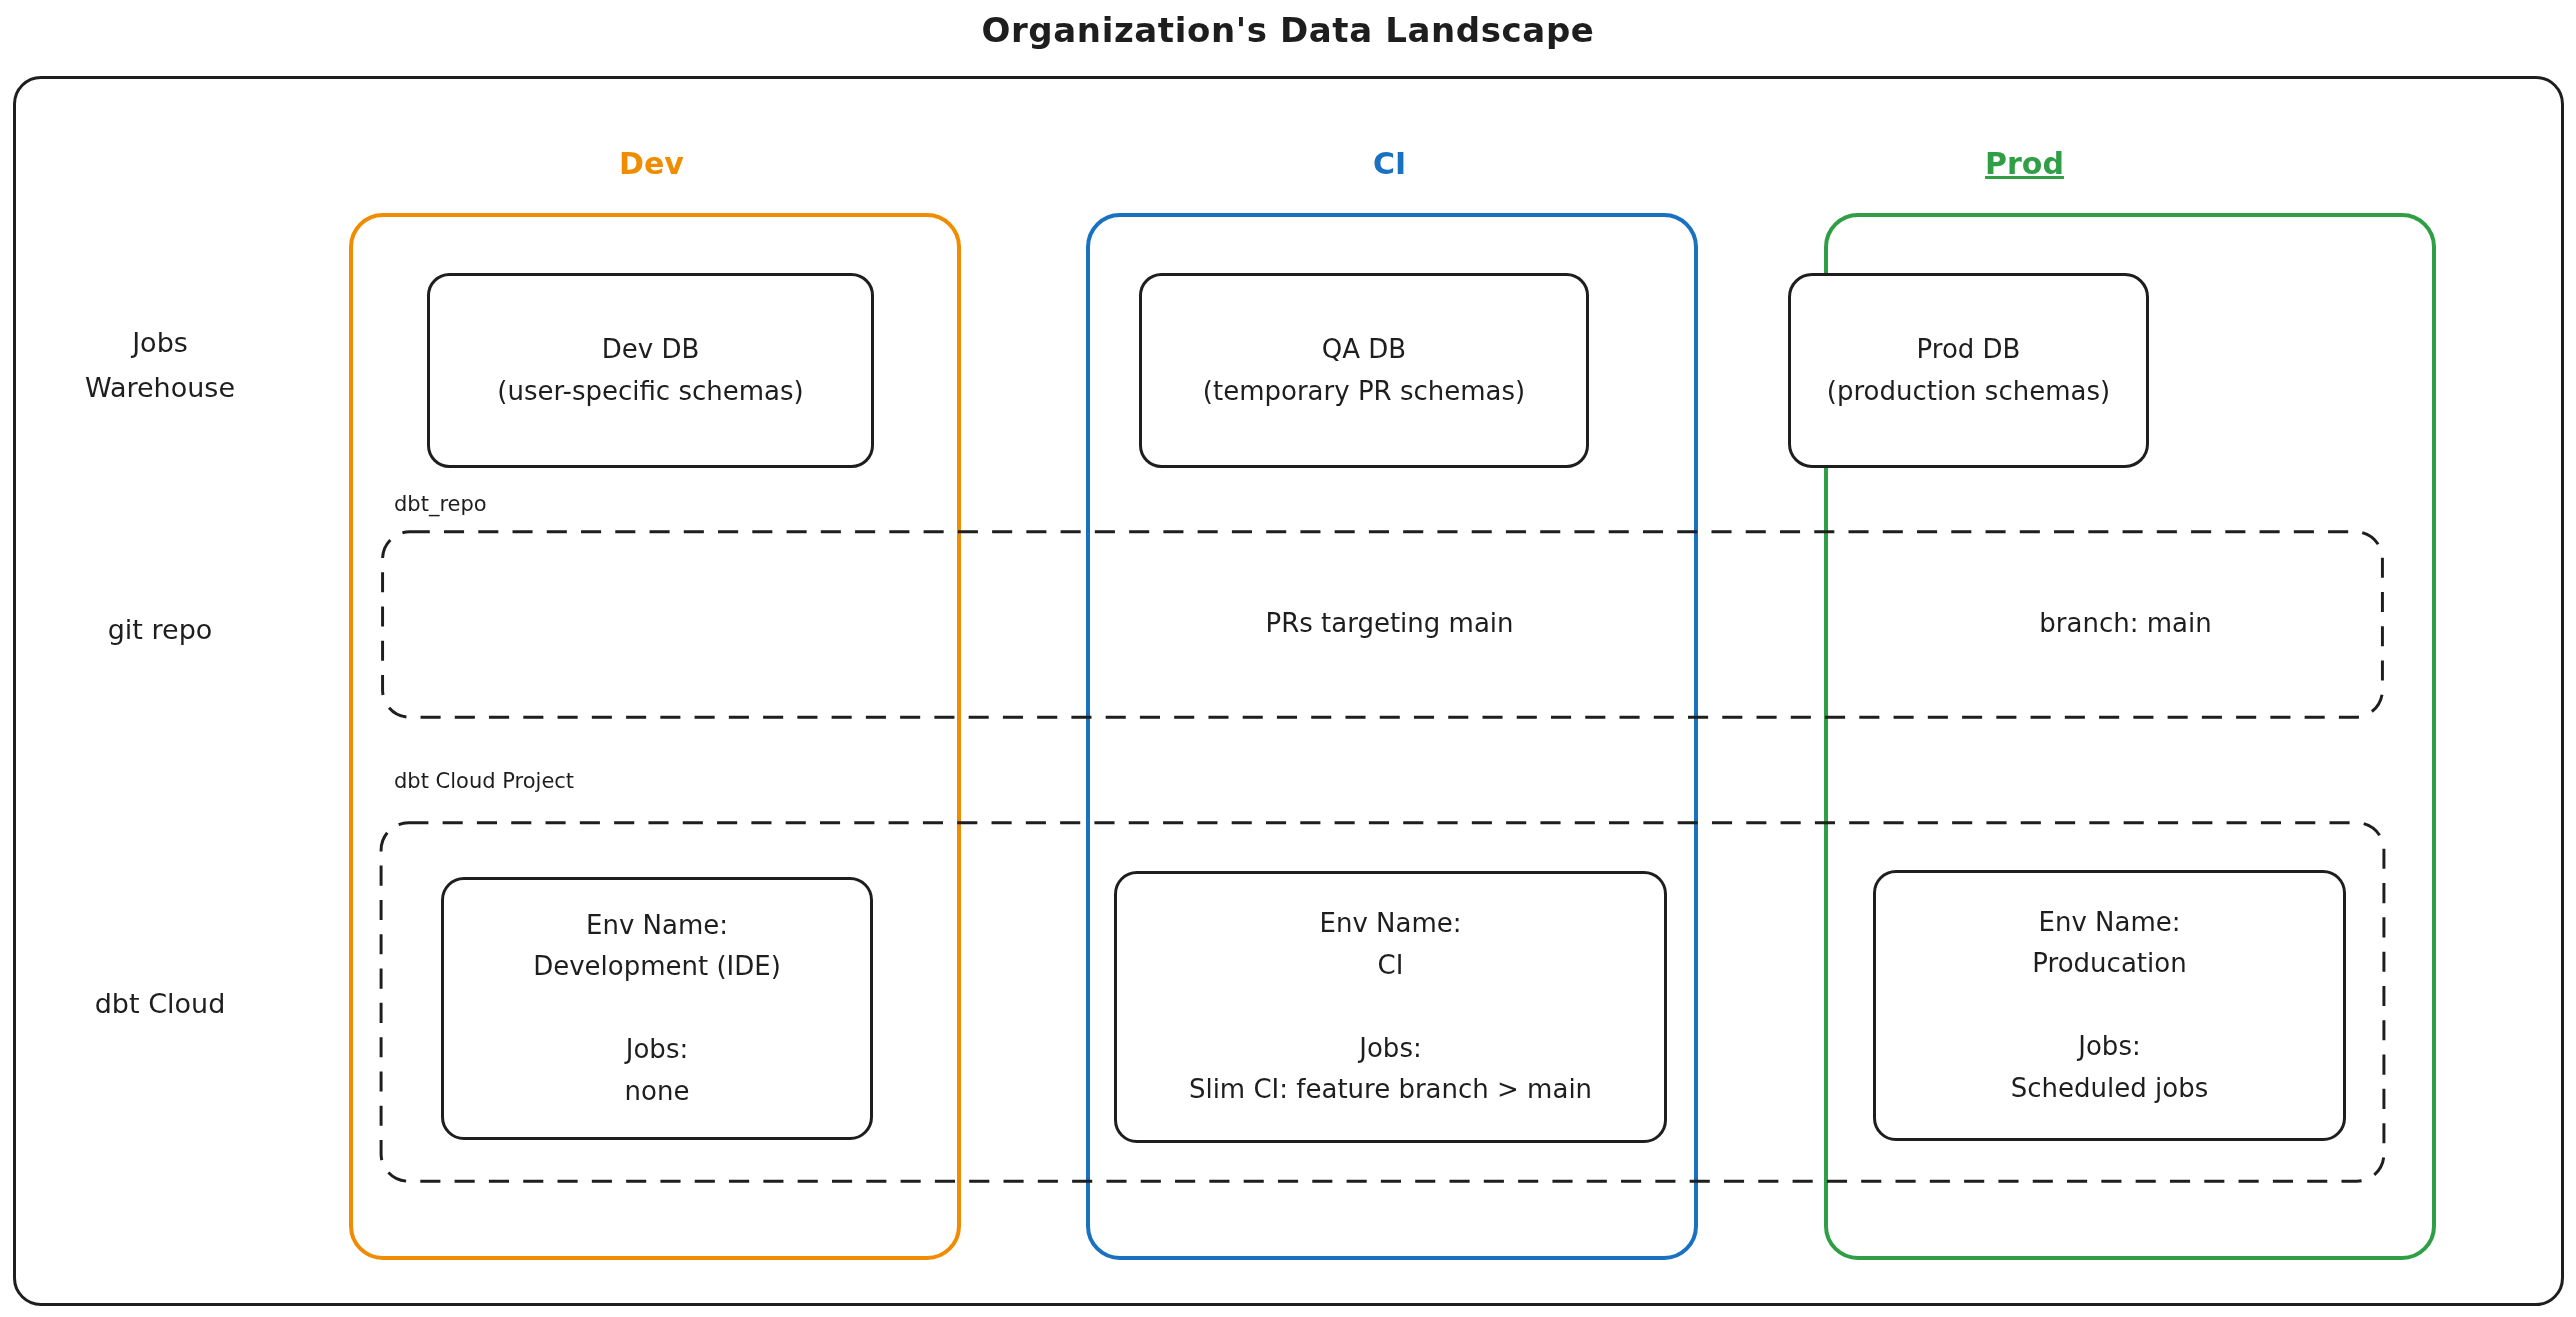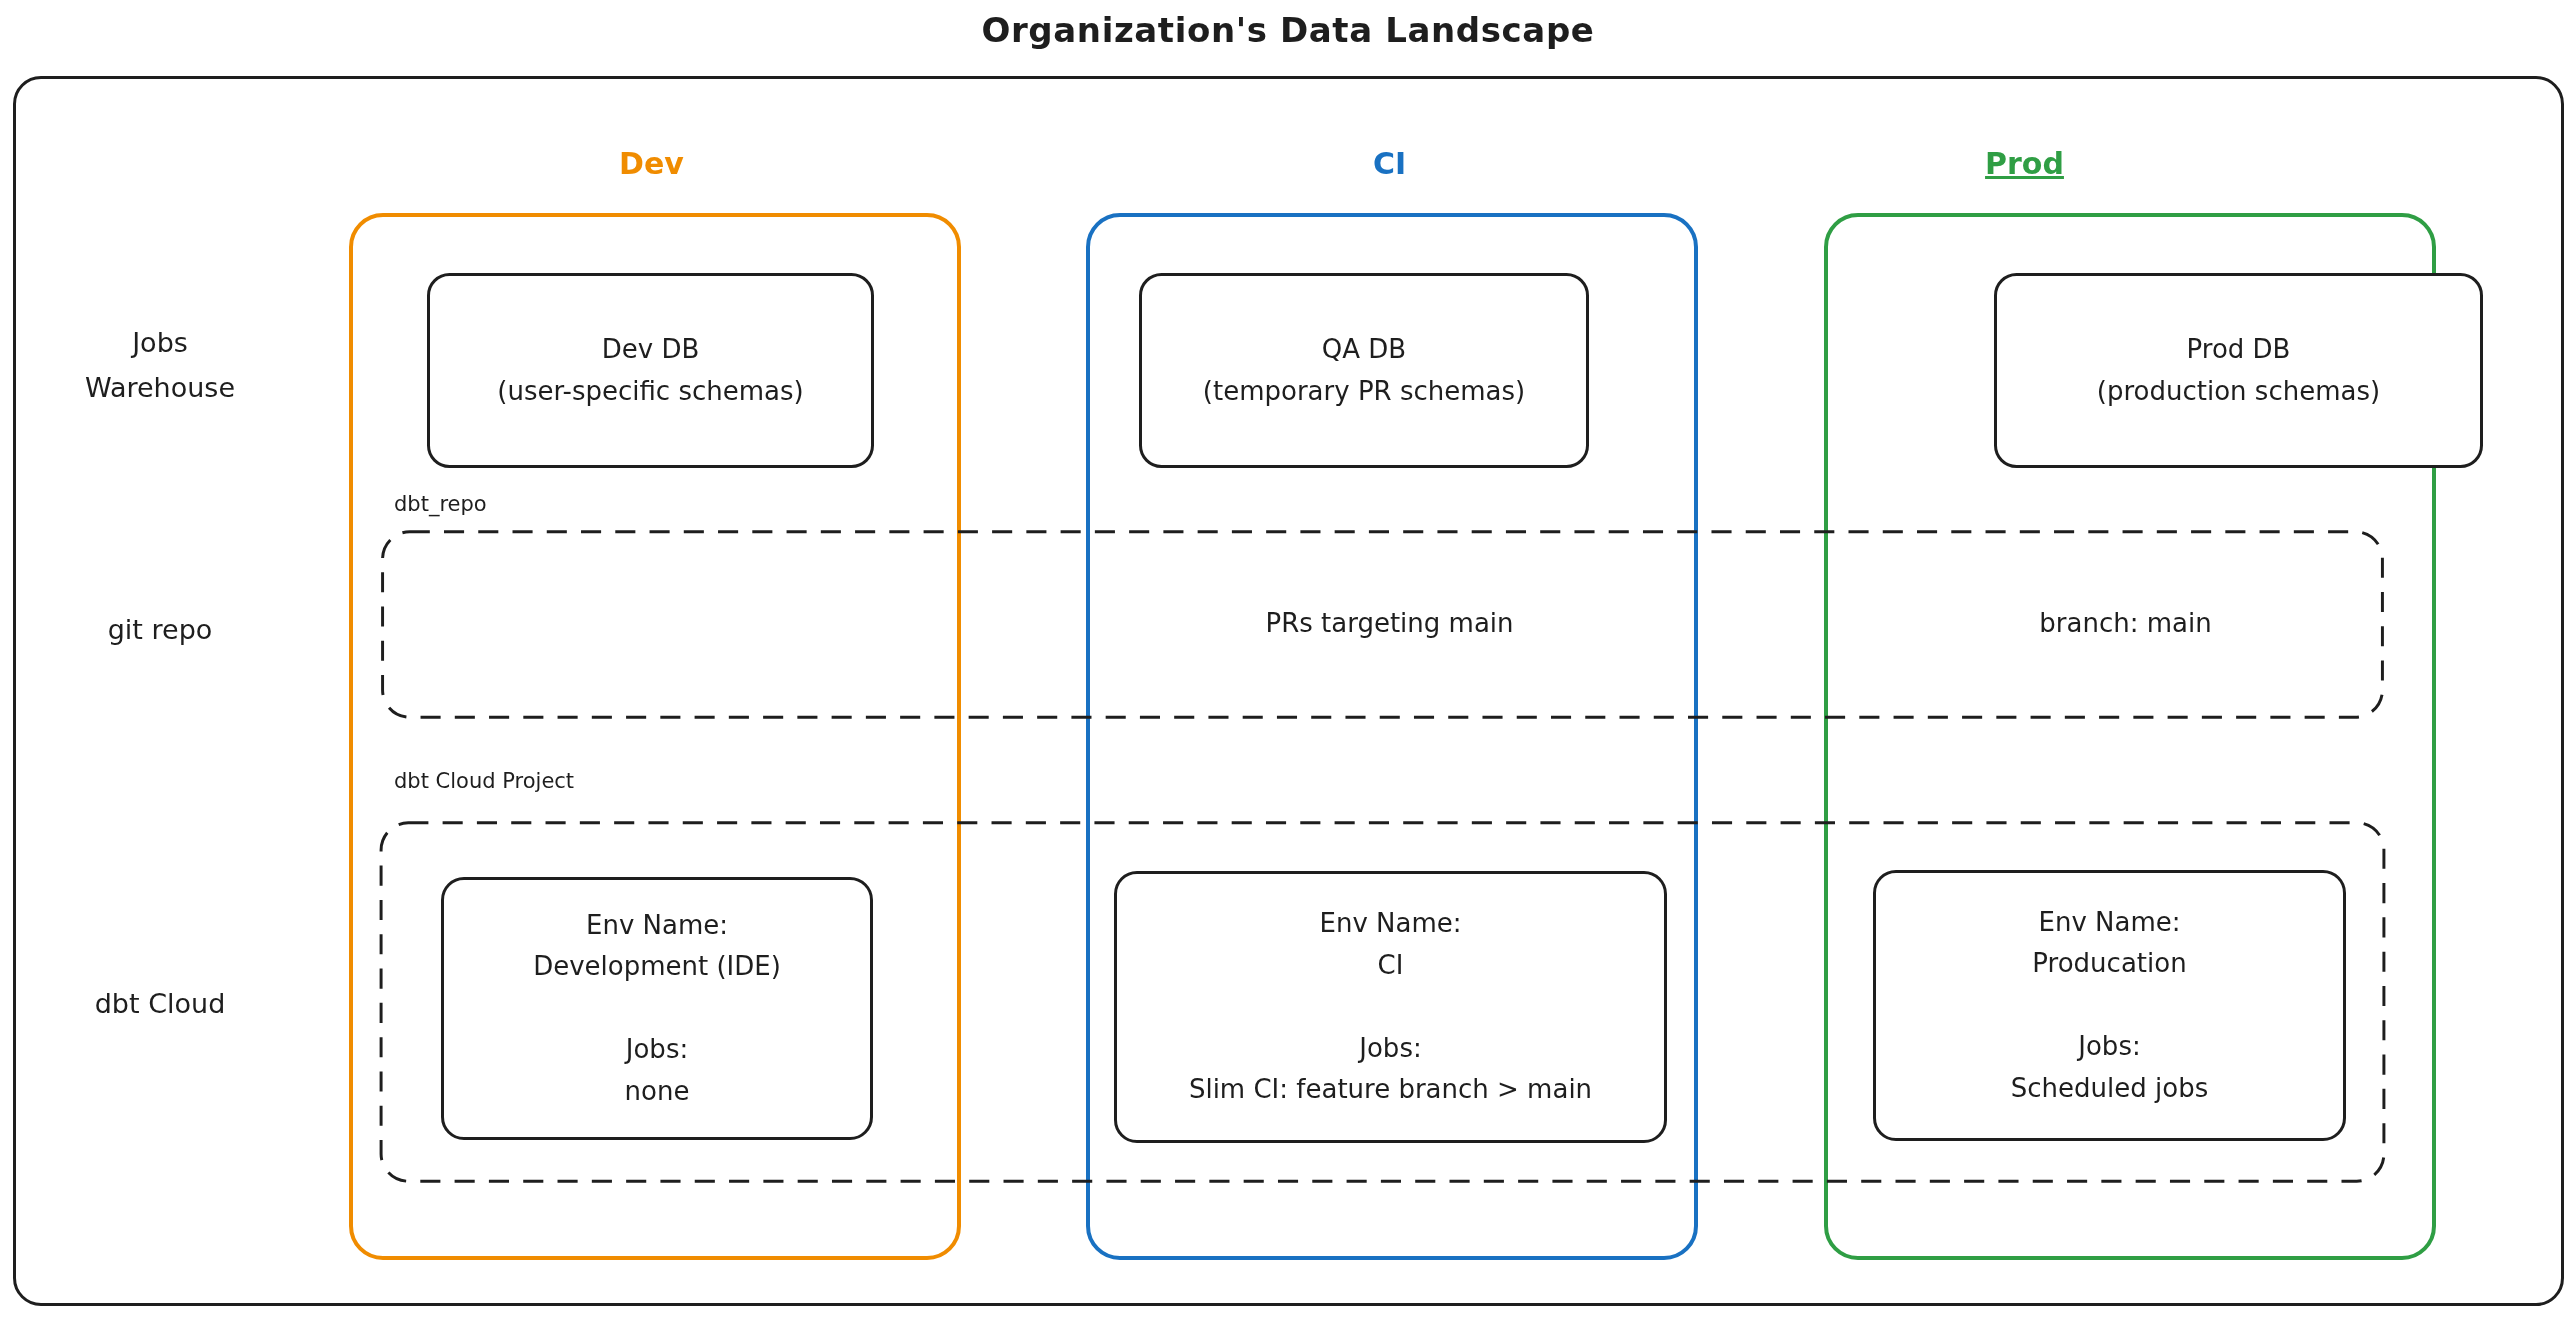--- a/index.html
+++ b/index.html
@@ -40,21 +40,21 @@
   .row-label.git{ top:608px; }
   .row-label.dbt{ top:982px; }
   .db-box{
     position:absolute; top:273px; height:195px; box-sizing:border-box;
     border:3.6px solid var(--ink); border-radius:22.5px; background:#fff;
     display:flex; flex-direction:column; justify-content:center; align-items:center;
     font-size:26px; line-height:1.6; text-align:center;
   }
   .db-box.dev{ left:427px;  width:447px; }
   .db-box.ci{  left:1139px; width:450px; }
-  .db-box.prod{left:1994px; width:489px; }
+  .db-box.prod{left:1788px; width:361px;border-radius:24px; }
   .section-label{
     position:absolute; left:394px; font-size:21px; font-weight:500;
   }
   .section-label.git{ top:492px; }
   .section-label.dbt{ top:769px; }
   .dashed-box{ position:absolute; left:379px; }
   .dashed-box.git{ top:530px; }
   .dashed-box.dbt{ top:821px; }
   .git-text{
     position:absolute; top:568px; height:112px; width:533px;

